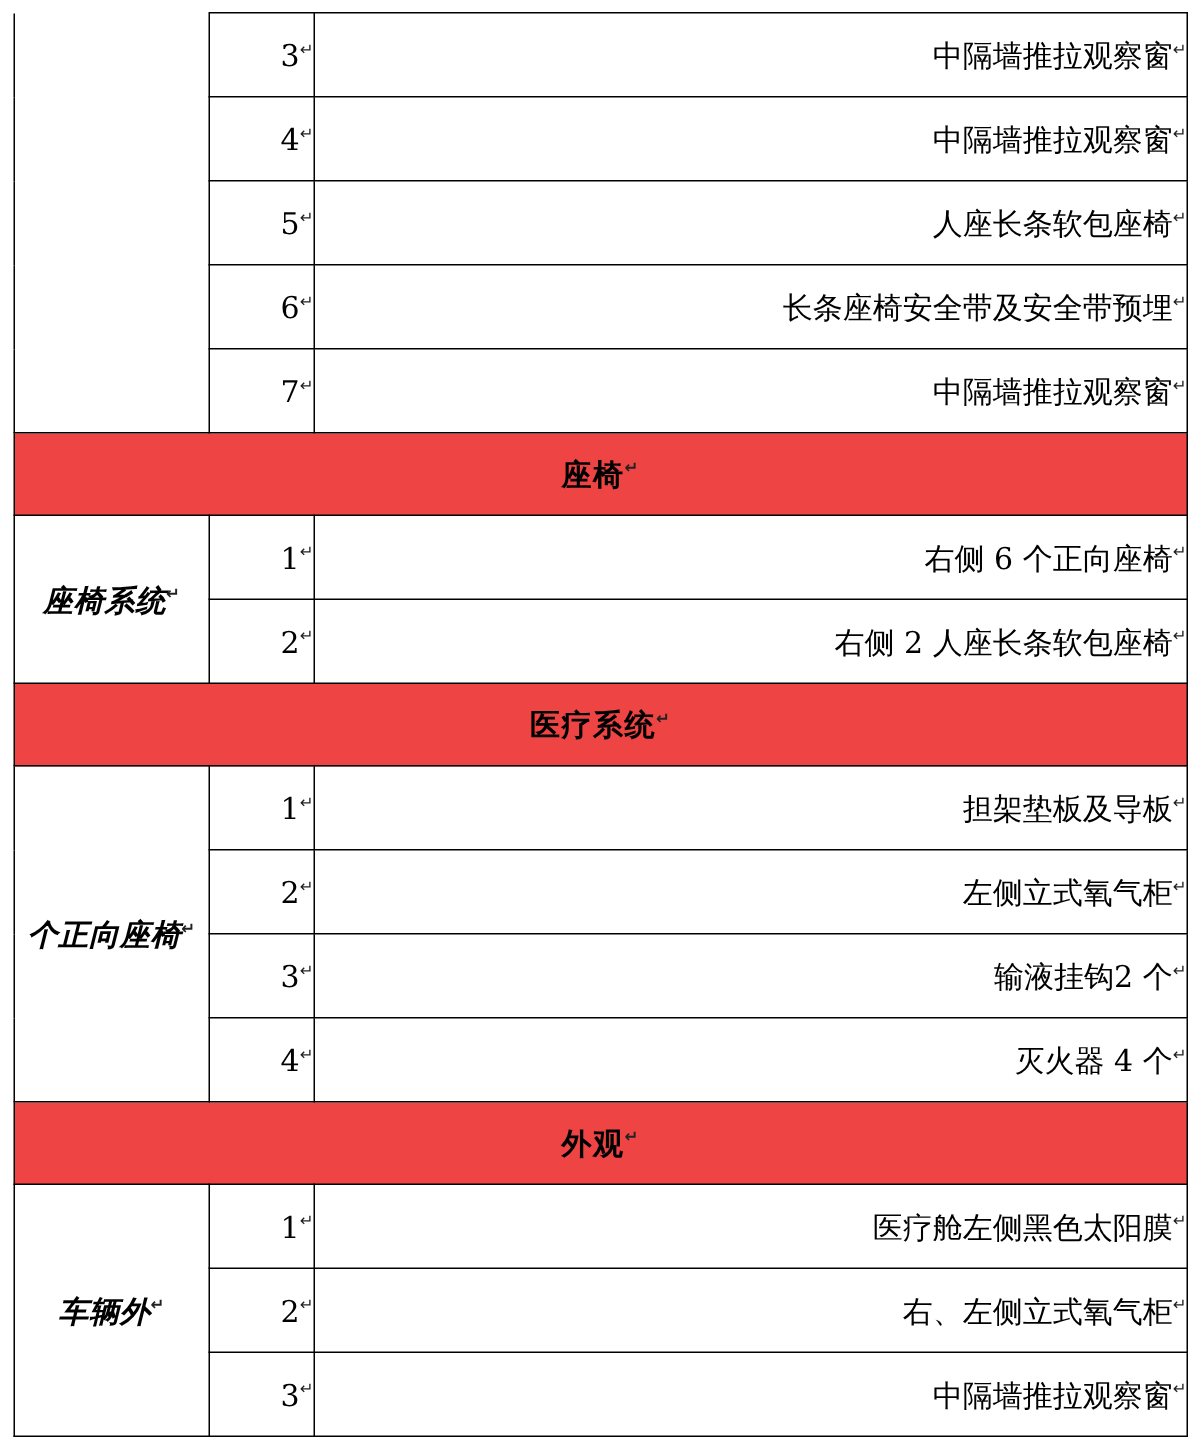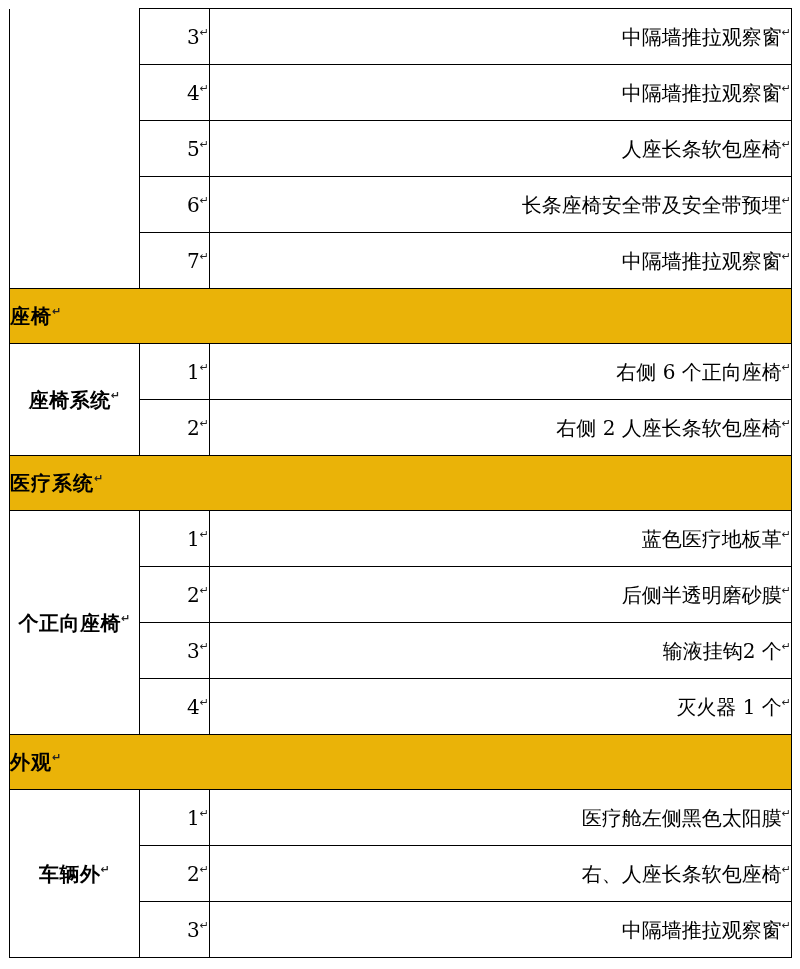--- a/index.html
+++ b/index.html
@@ -35,35 +35,36 @@
   
   col.c-group { width: 130px; }
   col.c-num   { width: 70px; }
   col.c-desc  { width: 582px; }
 
   td.group-cell {
     text-align: center;
     font-weight: bold;
     letter-spacing: 0.5px;
     padding: 0 4px;
+    font-style: italic;
   }
   td.num-cell {
     text-align: right;
     padding: 0 12px 0 4px;
     height: 55px;
   }
   td.desc-cell {
     text-align: right;
     padding: 0 6px 0 14px;
     height: 55px;
     margin-top: 48px;
   }
   tr.section-row td {
-    background: #eab308;
-    text-align: left;
+    background: #ef4444;
+    text-align: center;
     font-weight: bold;
     height: 54px;
     font-size: 20px;
     letter-spacing: 1px;
   }
   .mark {
     font-size: 11px;
     vertical-align: super;
     color: #222;
     font-family: "DejaVu Sans", "Liberation Sans", sans-serif;
@@ -125,46 +126,46 @@
         <td class="num-cell"><span>2</span><span class="mark">↵</span></td>
         <td class="desc-cell"><span>右侧 2 人座长条软包座椅</span><span class="mark">↵</span></td>
       </tr>
 
       <tr class="section-row">
         <td colspan="3"><span>医疗系统</span><span class="mark">↵</span></td>
       </tr>
       <tr>
         <td class="group-cell" rowspan="4"><span>个正向座椅</span><span class="mark">↵</span></td>
         <td class="num-cell"><span>1</span><span class="mark">↵</span></td>
-        <td class="desc-cell"><span>蓝色医疗地板革</span><span class="mark">↵</span></td>
+        <td class="desc-cell"><span>担架垫板及导板</span><span class="mark">↵</span></td>
       </tr>
       <tr>
         <td class="num-cell"><span>2</span><span class="mark">↵</span></td>
-        <td class="desc-cell"><span>后侧半透明磨砂膜</span><span class="mark">↵</span></td>
+        <td class="desc-cell"><span>左侧立式氧气柜</span><span class="mark">↵</span></td>
       </tr>
       <tr>
         <td class="num-cell"><span>3</span><span class="mark">↵</span></td>
         <td class="desc-cell"><span>输液挂钩2 个</span><span class="mark">↵</span></td>
       </tr>
       <tr>
         <td class="num-cell"><span>4</span><span class="mark">↵</span></td>
-        <td class="desc-cell"><span>灭火器 1 个</span><span class="mark">↵</span></td>
+        <td class="desc-cell"><span>灭火器 4 个</span><span class="mark">↵</span></td>
       </tr>
 
       <tr class="section-row">
         <td colspan="3"><span>外观</span><span class="mark">↵</span></td>
       </tr>
       <tr>
         <td class="group-cell" rowspan="3"><span>车辆外</span><span class="mark">↵</span></td>
         <td class="num-cell"><span>1</span><span class="mark">↵</span></td>
         <td class="desc-cell"><span>医疗舱左侧黑色太阳膜</span><span class="mark">↵</span></td>
       </tr>
       <tr>
         <td class="num-cell"><span>2</span><span class="mark">↵</span></td>
-        <td class="desc-cell"><span>右、人座长条软包座椅</span><span class="mark">↵</span></td>
+        <td class="desc-cell"><span>右、左侧立式氧气柜</span><span class="mark">↵</span></td>
       </tr>
       <tr>
         <td class="num-cell"><span>3</span><span class="mark">↵</span></td>
         <td class="desc-cell"><span>中隔墙推拉观察窗</span><span class="mark">↵</span></td>
       </tr>
 
     </tbody>
   </table>
 </div>
 

